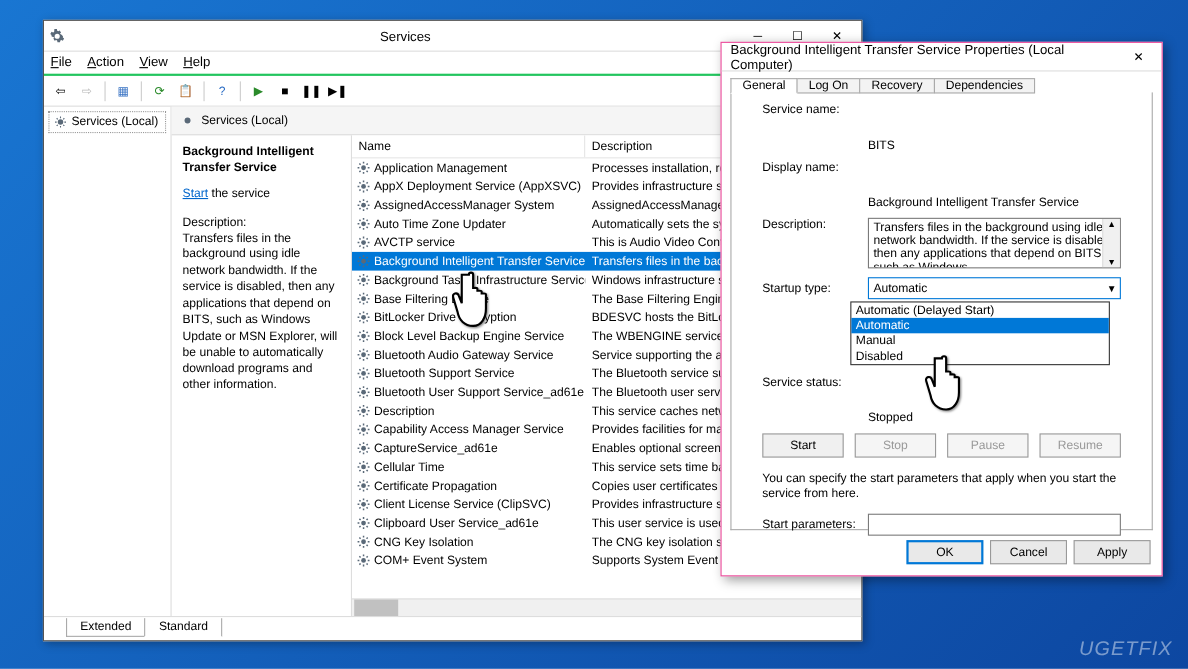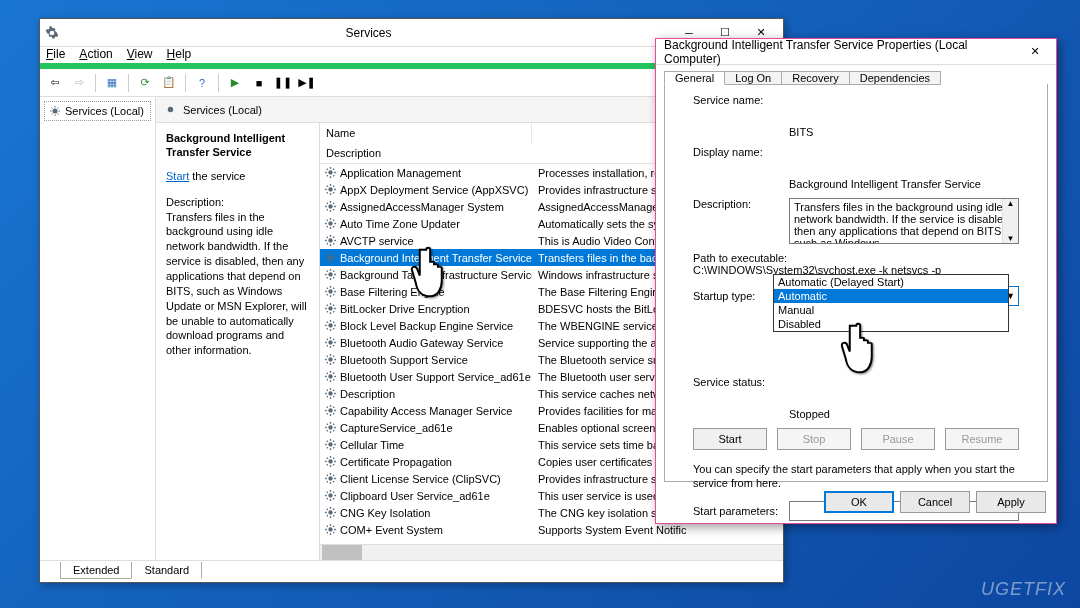--- a/index.html
+++ b/index.html
@@ -6,21 +6,21 @@
 body { background: linear-gradient(135deg, #1976d2 0%, #0d47a1 100%); width: 1080px; height: 608px; overflow: hidden; position: relative; }
 
 
 .services-window { position: absolute; left: 39px; top: 18px; width: 745px; height: 565px; background: #fff; border: 1px solid #555; box-shadow: 2px 2px 8px rgba(0,0,0,0.3); }
 .titlebar { height: 28px; display: flex; align-items: center; padding: 0 4px; border-bottom: 1px solid #ddd; }
 .titlebar .icon { width: 16px; height: 16px; margin-right: 6px; display: inline-flex; align-items: center; justify-content: center; }
 .titlebar .title { font-size: 12px; flex: 1; text-align: center; }
 .win-controls { display: flex; }
 .win-controls .btn { width: 36px; height: 22px; display: flex; align-items: center; justify-content: center; font-size: 11px; cursor: pointer; }
 
-.menubar { height: 22px; display: flex; align-items: flex-end; padding: 2px 6px; font-size: 12px; gap: 14px; border-bottom: 6px solid #22c55e; }
+.menubar { height: 22px; display: flex; align-items: flex-start; padding: 2px 6px; font-size: 12px; gap: 14px; border-bottom: 2px solid #22c55e; }
 .menubar span { cursor: pointer; }
 .menubar span u { text-decoration: underline; }
 
 .toolbar { height: 28px; display: flex; align-items: center; padding: 2px 4px; gap: 2px; border-bottom: 1px solid #ddd; }
 .tb-btn { width: 22px; height: 22px; display: flex; align-items: center; justify-content: center; border: 1px solid transparent; cursor: pointer; font-size: 11px; }
 .tb-sep { width: 1px; height: 18px; background: #ccc; margin: 0 3px; }
 
 .body { display: flex; height: calc(100% - 78px - 22px); }
 .left-pane { width: 116px; border-right: 1px solid #ddd; padding: 4px; }
 .left-item { font-size: 11px; padding: 3px 4px; display: flex; align-items: center; gap: 4px; border: 1px dotted #999; }
@@ -28,21 +28,21 @@
 .right-pane { flex: 1; display: flex; flex-direction: column; }
 .right-header { height: 26px; background: #f5f5f5; border-bottom: 1px solid #ddd; display: flex; align-items: center; padding: 0 8px; font-size: 11px; gap: 6px; }
 .content-split { flex: 1; display: flex; }
 .detail-pane { width: 164px; padding: 8px 10px; font-size: 11px; border-right: 1px solid #ddd; }
 .detail-pane .svc-title { font-weight: bold; margin-bottom: 10px; line-height: 1.3; }
 .detail-pane .link { color: #0066cc; text-decoration: underline; cursor: pointer; }
 .detail-pane .desc-label { margin-top: 14px; }
 .detail-pane .desc-text { margin-top: 2px; line-height: 1.35; }
 
 .list-pane { flex: 1; overflow: hidden; position: relative; }
-.list-header { display: flex; font-size: 11px; background: #fff; border-bottom: 1px solid #e5e5e5; flex-direction: column; }
+.list-header { display: flex; font-size: 11px; background: #fff; border-bottom: 1px solid #e5e5e5; }
 .list-header .col { padding: 4px 6px; border-right: 1px solid #e5e5e5; }
 .col-name { width: 212px; }
 .col-desc { flex: 1; }
 .list-body { font-size: 11px; height: calc(100% - 24px); overflow: hidden; }
 .row { display: flex; align-items: center; height: 17px; cursor: pointer; }
 .row.selected { background: #0078d7; color: #fff; }
 .row .cell-name { width: 212px; padding-left: 4px; display: flex; align-items: center; gap: 3px; white-space: nowrap; overflow: hidden; }
 .row .cell-desc { flex: 1; padding-left: 6px; white-space: nowrap; overflow: hidden; }
 .gear { width: 13px; height: 13px; flex-shrink: 0; display: inline-block; }
 
@@ -416,24 +416,20 @@
     <div class="prow">
       <div class="lbl">Description:</div>
       <div class="desc-box">
         <span>Transfers files in the background using idle network bandwidth. If the service is disabled, then any applications that depend on BITS, such as Windows</span>
         <div class="scroll">
             <span>▲</span>
             <span>▼</span>
           </div>
       </div>
     </div>
-    <div class="prow" style="flex-direction:column; margin-bottom:10px;">
-      <div>Path to executable:</div>
-      <div>C:\WINDOWS\System32\svchost.exe -k netsvcs -p</div>
-    </div>
     <div class="prow" style="align-items:center;">
       <div class="lbl">Startup type:</div>
       <div class="startup-select">
         <span>Automatic</span>
         <span class="arrow">▼</span>
       </div>
     </div>
     <div class="dropdown">
       <div class="opt">Automatic (Delayed Start)</div>
       <div class="opt hover">Automatic</div>

